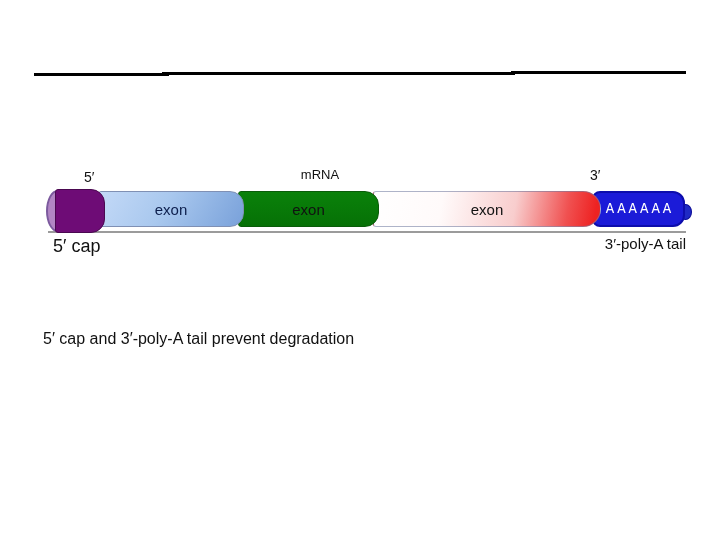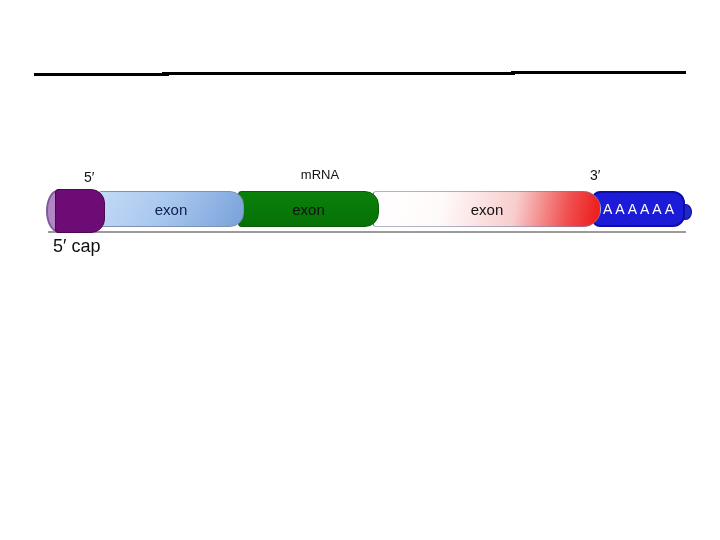--- a/index.html
+++ b/index.html
@@ -31,21 +31,21 @@
   .seg{position:absolute;top:191px;height:36px;display:flex;align-items:center;justify-content:center;box-sizing:border-box;}
   .seg .segtext{font-size:15px;color:#111;}
 
   .bar-shadow{position:absolute;left:48px;top:231px;width:638px;height:2px;background:#9b9b9b;z-index:0;}
 
   .polya-notch{position:absolute;left:679px;top:204px;width:11px;height:14px;
     background:#1f2ac4;border:1px solid #0a0a96;border-radius:50%;z-index:1;}
   .seg.polya{left:592px;width:93px;z-index:2;
     background:#1b1bd8;border:2px solid #0d0dac;
     border-radius:8px 12px 12px 8px;}
-  .seg.polya .segtext{color:#ffffff;font-size:14px;letter-spacing:3px;padding-left:3px;}
+  .seg.polya .segtext{color:#ffffff;font-size:14px;letter-spacing:3px;padding-left:3px;font-family:Liberation Mono, monospace;}
 
   .seg.exon3{left:373px;width:228px;z-index:3;
     background:linear-gradient(100deg,#ffffff 0%,#fffafa 30%,#f8cdcd 62%,#f05050 85%,#ee2222 97%);
     border:1px solid rgba(120,130,165,0.6);
     border-radius:3px 18px 18px 3px;}
   .seg.exon2{left:238px;width:141px;z-index:4;
     background:linear-gradient(#0a810a,#067106);
     border:1px solid #0a5c0a;
     border-radius:3px 14px 14px 3px;}
   .seg.exon1{left:98px;width:146px;z-index:5;
@@ -97,15 +97,17 @@
 
     <div class="seg exon1">
       <span class="segtext">exon</span>
     </div>
 
     <div class="cap-end"></div>
     <div class="seg capbody"></div>
   </div>
 
   <div class="lbl capname">5′ cap</div>
+  <div class="lbl polyaname">3′-poly-A tail</div>
 
+  <div class="caption">5′ cap and 3′-poly-A tail prevent degradation</div>
 
 </div>
 
 </body></html>

